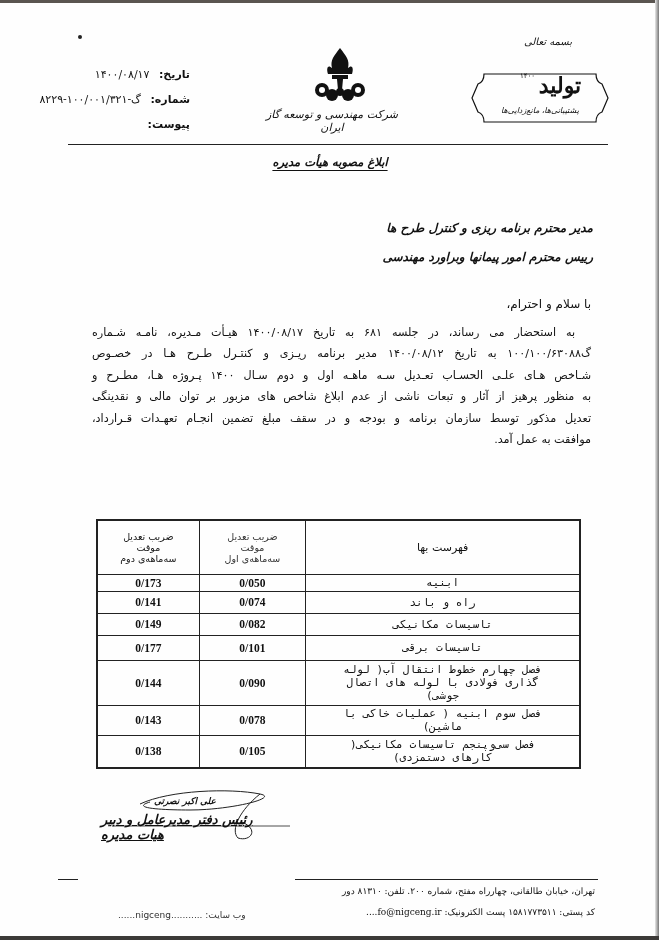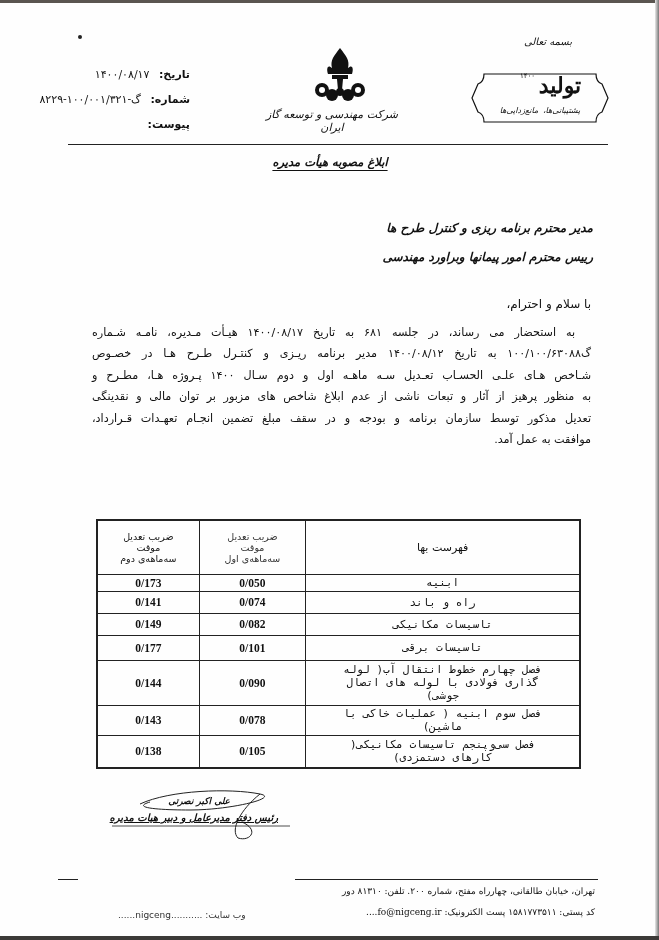--- a/index.html
+++ b/index.html
@@ -24,21 +24,21 @@
 
   
   .logo { position: absolute; left: 310px; top: 46px; width: 60px; height: 58px; }
   .logo-caption { position: absolute; left: 262px; top: 108px; width: 140px; text-align: center; font-family: "DejaVu Serif", serif; font-style: italic; font-size: 11px; }
 
   
   .basmala { position: absolute; left: 518px; top: 36px; width: 60px; text-align: center; font-family: "DejaVu Serif", serif; font-style: italic; font-size: 10px; }
   .tolid-frame { position: absolute; left: 470px; top: 68px; width: 140px; height: 60px; }
   .tolid-title { position: absolute; left: 520px; top: 72px; width: 80px; text-align: center; font-family: "DejaVu Serif", serif; font-weight: bold; font-size: 22px; }
   .tolid-year { position: absolute; left: 520px; top: 72px; font-size: 7px; font-family: "DejaVu Serif", serif; }
-  .tolid-sub { position: absolute; left: 480px; top: 106px; width: 120px; text-align: center; font-family: Liberation Mono, monospace; font-style: italic; font-size: 8px; }
+  .tolid-sub { position: absolute; left: 480px; top: 106px; width: 120px; text-align: center; font-family: Liberation Sans, sans-serif; font-style: italic; font-size: 8px; }
 
   .header-rule { position: absolute; left: 68px; top: 144px; width: 540px; height: 1px; background: #222; }
 
   .subject { position: absolute; left: 250px; top: 155px; width: 160px; text-align: center; font-size: 11.5px; font-weight: bold; font-style: italic; text-decoration: underline; text-underline-offset: 4px; }
 
   .addressee { position: absolute; right: 66px; text-align: right; font-size: 12px; font-weight: bold; font-style: italic; direction: rtl; white-space: nowrap; }
 
   .greeting { position: absolute; right: 68px; top: 297px; font-size: 12px; direction: rtl; text-align: right; }
 
   .para { position: absolute; left: 92px; right: 68px; top: 322px; direction: rtl; font-size: 11.2px; line-height: 21.4px; text-align: justify; text-align-last: right; }
@@ -51,22 +51,22 @@
   .tbl td, .tbl th { border: 1px solid #222; padding: 0 4px; text-align: center; vertical-align: middle; }
   .tbl th { font-weight: normal; }
   .th-item { width: 272px; font-size: 11px; font-weight: bold; letter-spacing: 1px; }
   .th-c1 { width: 100px; font-size: 9.5px; line-height: 11px; letter-spacing: 1px; color: #333; }
   .th-c2 { width: 95px; font-size: 9.5px; line-height: 11px; letter-spacing: 1px; font-weight: bold; }
   .tbl .hdr-row { height: 54px; }
   .tbl td.item { font-size: 11px; letter-spacing: 1.2px; line-height: 13px; padding: 1px 25px; font-family: "DejaVu Sans Mono", monospace; }
   .tbl td.num { font-family: "Liberation Serif", serif; font-weight: bold; font-size: 11.5px; }
 
   
-  .sig-name { position: absolute; left: 140px; top: 796px; width: 90px; font-size: 9px; font-weight: bold; font-style: italic; direction: rtl; }
-  .sig-title { position: absolute; left: 108px; top: 812px; width: 170px; text-align: right; font-size: 10px; font-weight: bold; font-style: italic; direction: rtl; text-decoration: underline; }
+  .sig-name { position: absolute; left: 140px; top: 796px; width: 90px; text-align: center; font-size: 9px; font-weight: bold; font-style: italic; direction: rtl; }
+  .sig-title { position: absolute; left: 101px; top: 812px; width: 170px; text-align: left; font-size: 13px; font-weight: bold; font-style: italic; direction: rtl; text-decoration: underline; }
   .sig-scribble { position: absolute; left: 110px; top: 780px; width: 200px; height: 60px; }
 
   
   .footer-rule-l { position: absolute; left: 58px; top: 879px; width: 20px; height: 1px; background: #222; }
   .footer-rule-r { position: absolute; left: 295px; top: 879px; width: 303px; height: 1px; background: #222; }
   .footer-line { position: absolute; right: 64px; font-family: "DejaVu Serif", serif; font-size: 9px; direction: rtl; white-space: nowrap; }
   .footer-web { position: absolute; left: 118px; top: 910px; font-size: 9px; color: #333; white-space: nowrap; }
 </style>
 </head>
 <body>

